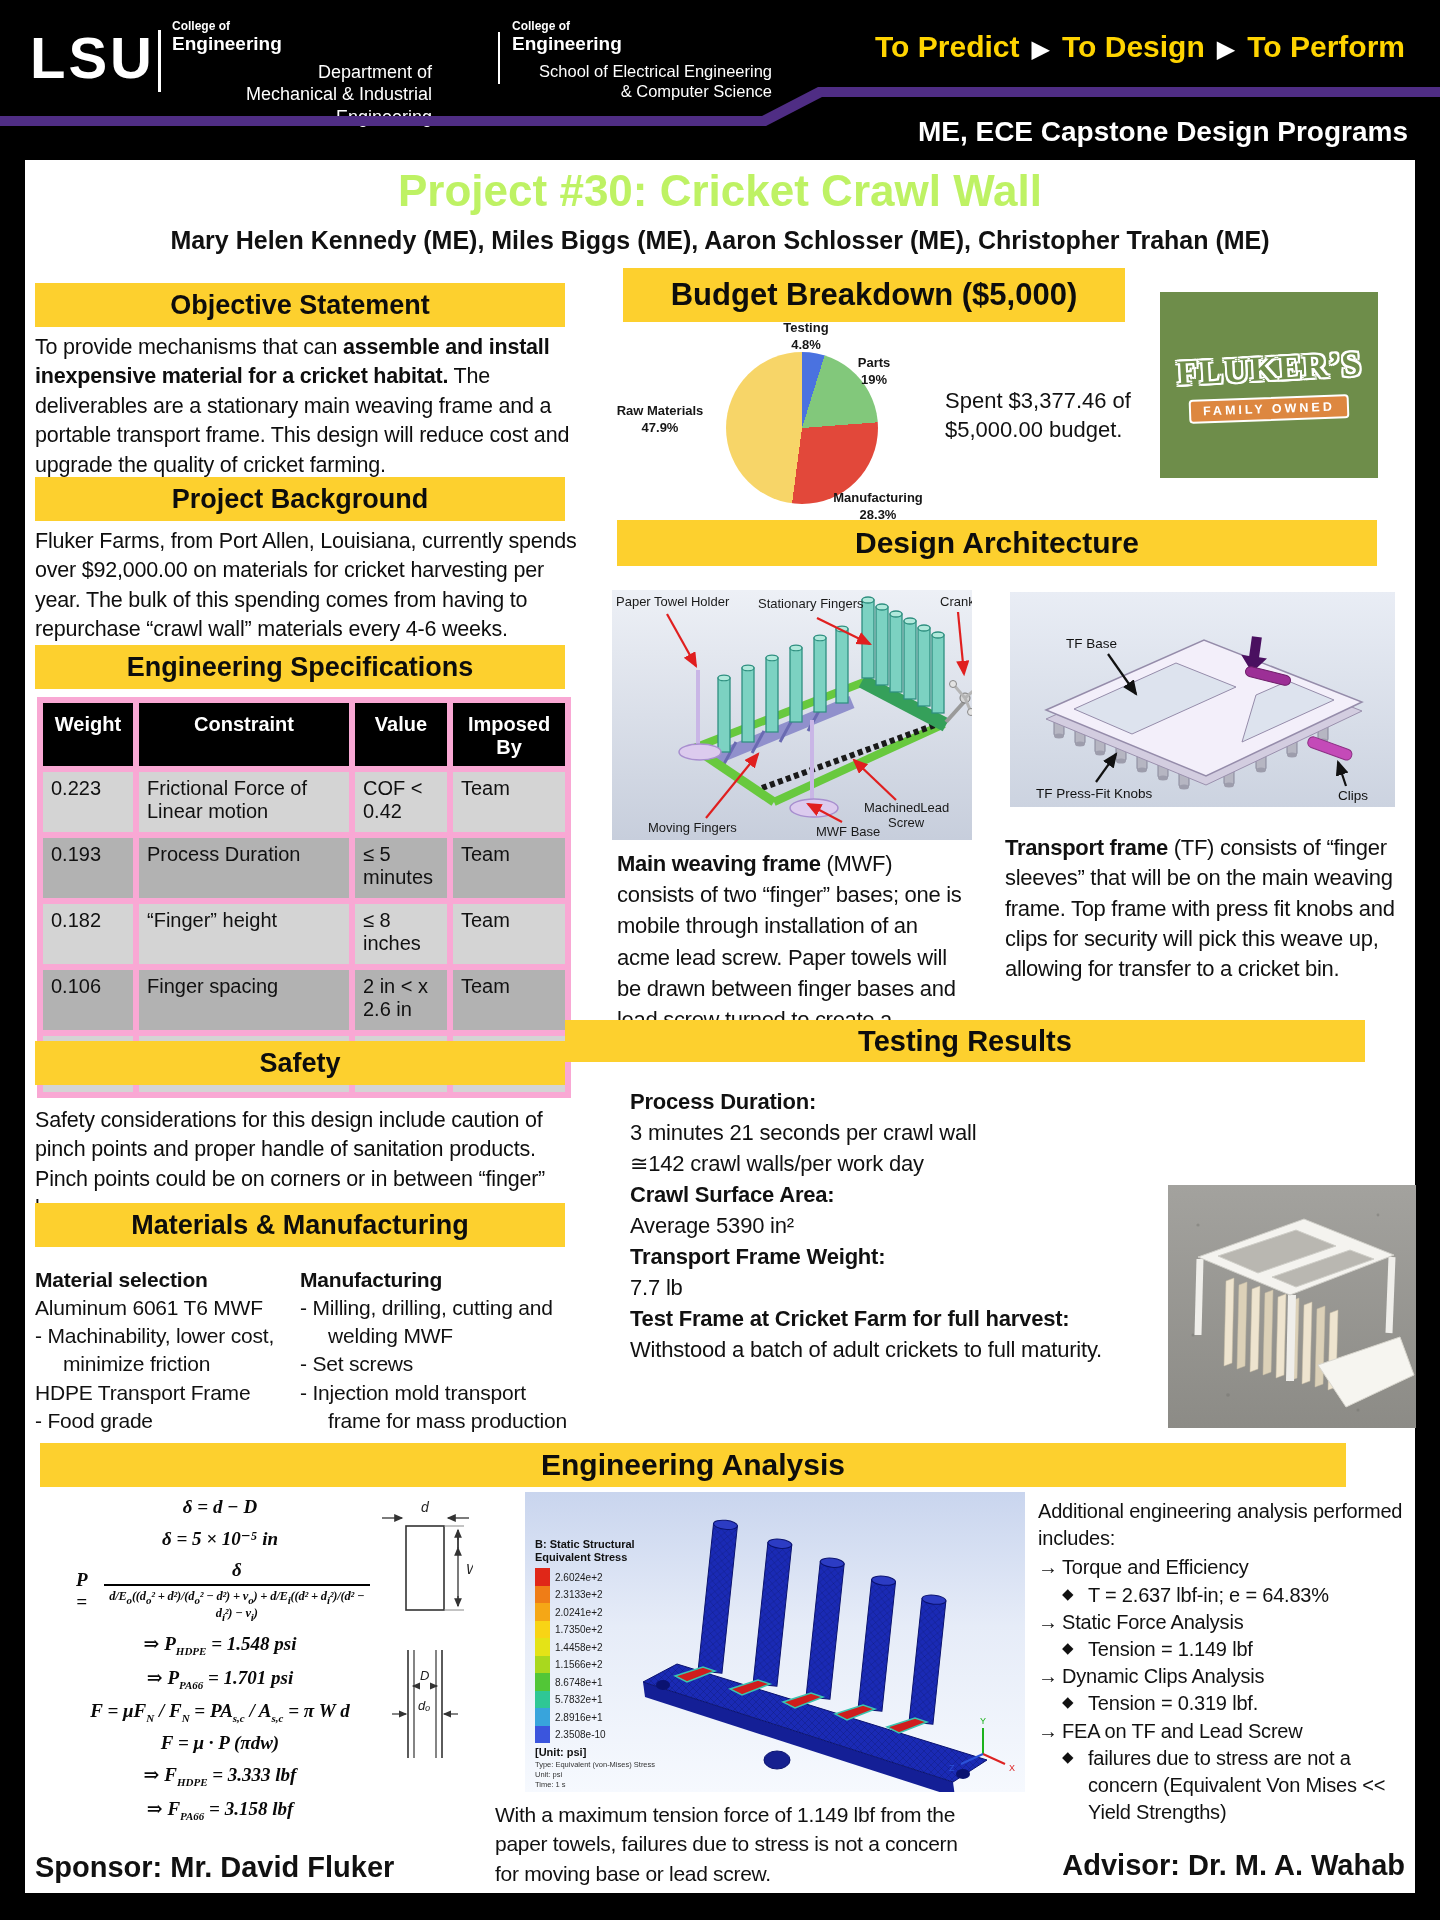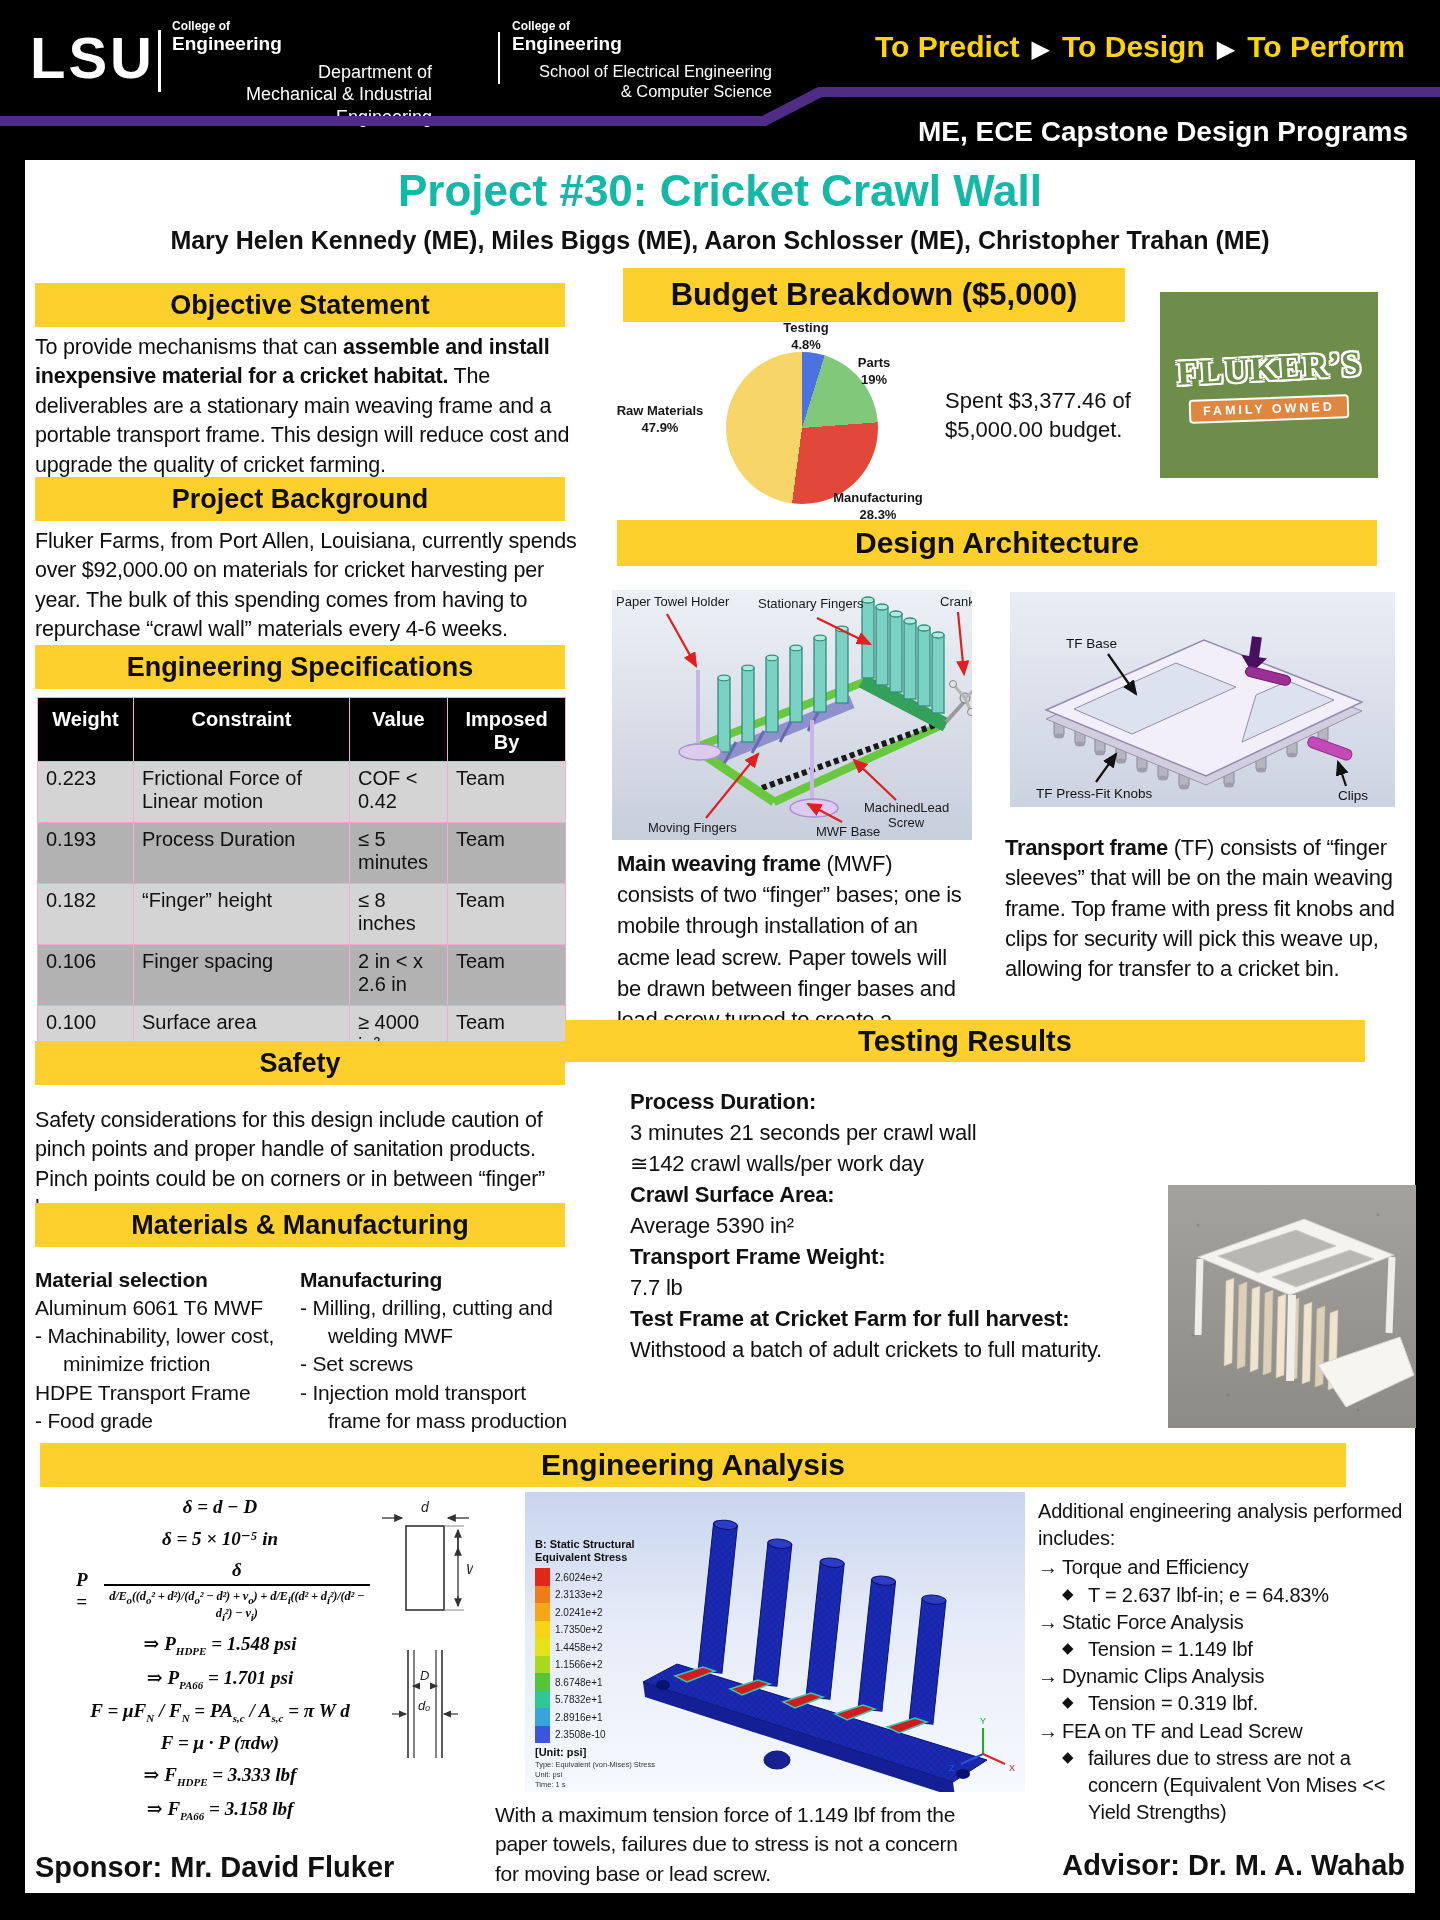--- a/index.html
+++ b/index.html
@@ -15,27 +15,27 @@
   .colblock .super{font-size:12px;font-weight:bold;}
   .colblock .name{font-size:19px;font-weight:bold;margin-bottom:6px;}
   .colblock .dept{font-size:18px;font-weight:normal;line-height:1.25;text-align:right;}
   .motto{right:35px;top:30px;font-size:30px;font-weight:bold;color:#ffd400;white-space:nowrap;}
   .motto .sep{color:#fff;font-size:24px;margin:0 12px;}
   .program{right:32px;top:116px;font-size:28px;font-weight:bold;color:#fff;}
 
   
   .bar{background:#fdd02e;color:#0d0d0d;font-weight:bold;display:flex;align-items:center;justify-content:center;}
   .lbar{left:35px;width:530px;height:44px;font-size:27px;}
-  .page-title{left:25px;width:1390px;top:166px;text-align:center;font-size:44px;font-weight:bold;color:#14b8a6;}
+  .page-title{left:25px;width:1390px;top:166px;text-align:center;font-size:44px;font-weight:bold;color:#bef264;}
   .authors{left:25px;width:1390px;top:226px;text-align:center;font-size:25px;font-weight:bold;}
   .body-text{font-size:21.5px;line-height:1.37;letter-spacing:-0.2px;color:#0e0e0e;}
 
   
   table.specs{border-collapse:collapse;width:528px;table-layout:fixed;}
-  table.specs th,table.specs td{border:1px solid #f9a8d4;font-size:20px;padding:5px 8px;vertical-align:top;text-align:left;}
+  table.specs th,table.specs td{border:6px solid #f9a8d4;font-size:20px;padding:5px 8px;vertical-align:top;text-align:left;}
   table.specs th{background:#000;color:#fff;text-align:center;height:48px;vertical-align:top;padding-top:10px;}
   table.specs tr.light td{background:#d4d4d4;}
   table.specs tr.dark td{background:#b2b2b2;}
   table.specs td{height:50px;}
   table.specs tr.short td{height:30px;}
 
   
   .mat-title{font-weight:bold;}
   .mat-line{font-size:21px;line-height:1.34;letter-spacing:-0.2px;}
   .mat-line.hang{padding-left:28px;text-indent:-28px;}

